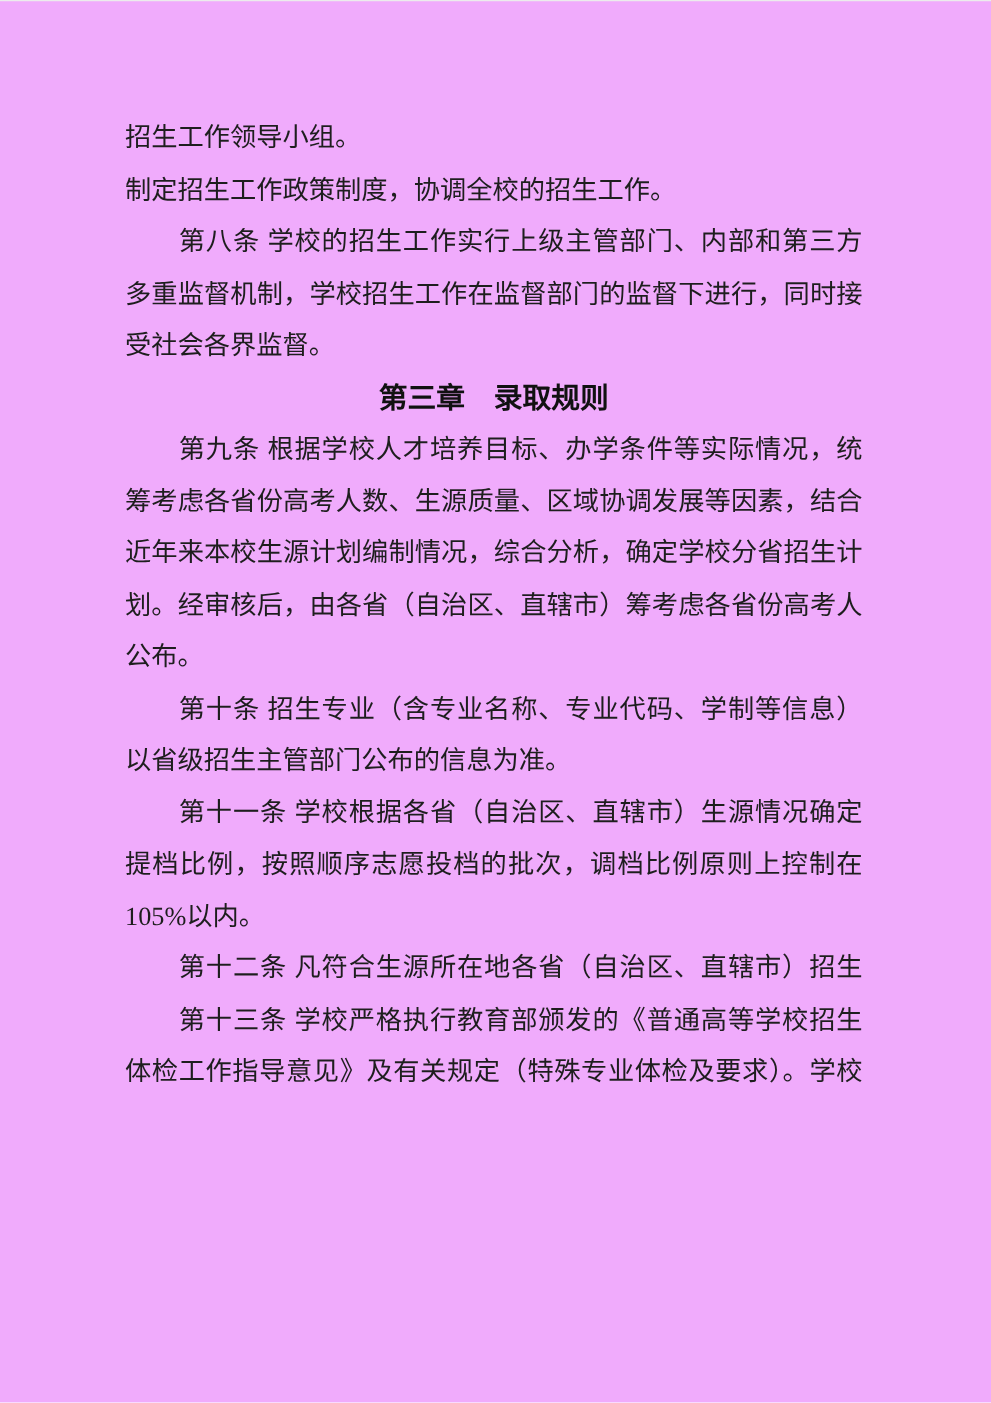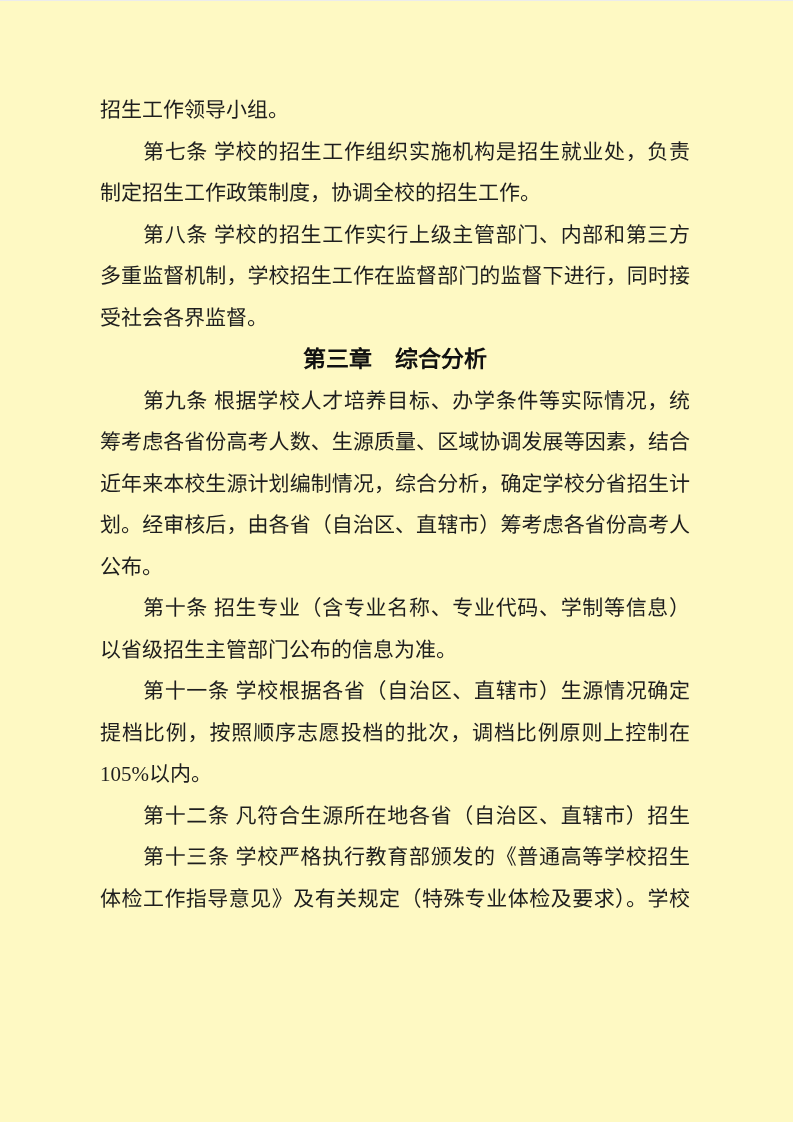--- a/index.html
+++ b/index.html
@@ -1,21 +1,21 @@
 <!DOCTYPE html>
 <html lang="zh-CN"><head>
 <meta charset="utf-8">
 <style>
   * { margin: 0; padding: 0; box-sizing: border-box; }
   html, body { background: #ffffff; }
   .page {
     position: relative;
     width: 793px;
     height: 1122px;
-    background: #fef9c3;
+    background: #f0abfc;
     overflow: hidden;
     border-top: 1px solid #ececec;
     font-family: "Liberation Serif", "DejaVu Serif", serif;
   }
   .content {
     position: absolute;
     left: 100px;
     top: 89px;
     width: 590px;
   }
@@ -50,27 +50,26 @@
     color: #111111;
   }
 </style>
 </head>
 <body>
 
 <div class="page">
   <div class="content">
 
     <div class="line">招生工作领导小组。</div>
-    <div class="line full indent">第七条 学校的招生工作组织实施机构是招生就业处，负责</div>
     <div class="line">制定招生工作政策制度，协调全校的招生工作。</div>
     <div class="line full indent">第八条 学校的招生工作实行上级主管部门、内部和第三方</div>
     <div class="line full">多重监督机制，学校招生工作在监督部门的监督下进行，同时接</div>
     <div class="line">受社会各界监督。</div>
 
-    <div class="line heading">第三章　综合分析</div>
+    <div class="line heading">第三章　录取规则</div>
 
     <div class="line full indent">第九条 根据学校人才培养目标、办学条件等实际情况，统</div>
     <div class="line full">筹考虑各省份高考人数、生源质量、区域协调发展等因素，结合</div>
     <div class="line full">近年来本校生源计划编制情况，综合分析，确定学校分省招生计</div>
     <div class="line full">划。经审核后，由各省（自治区、直辖市）筹考虑各省份高考人数</div>
     <div class="line">公布。</div>
     <div class="line full indent">第十条 招生专业（含专业名称、专业代码、学制等信息）</div>
     <div class="line">以省级招生主管部门公布的信息为准。</div>
 
 

